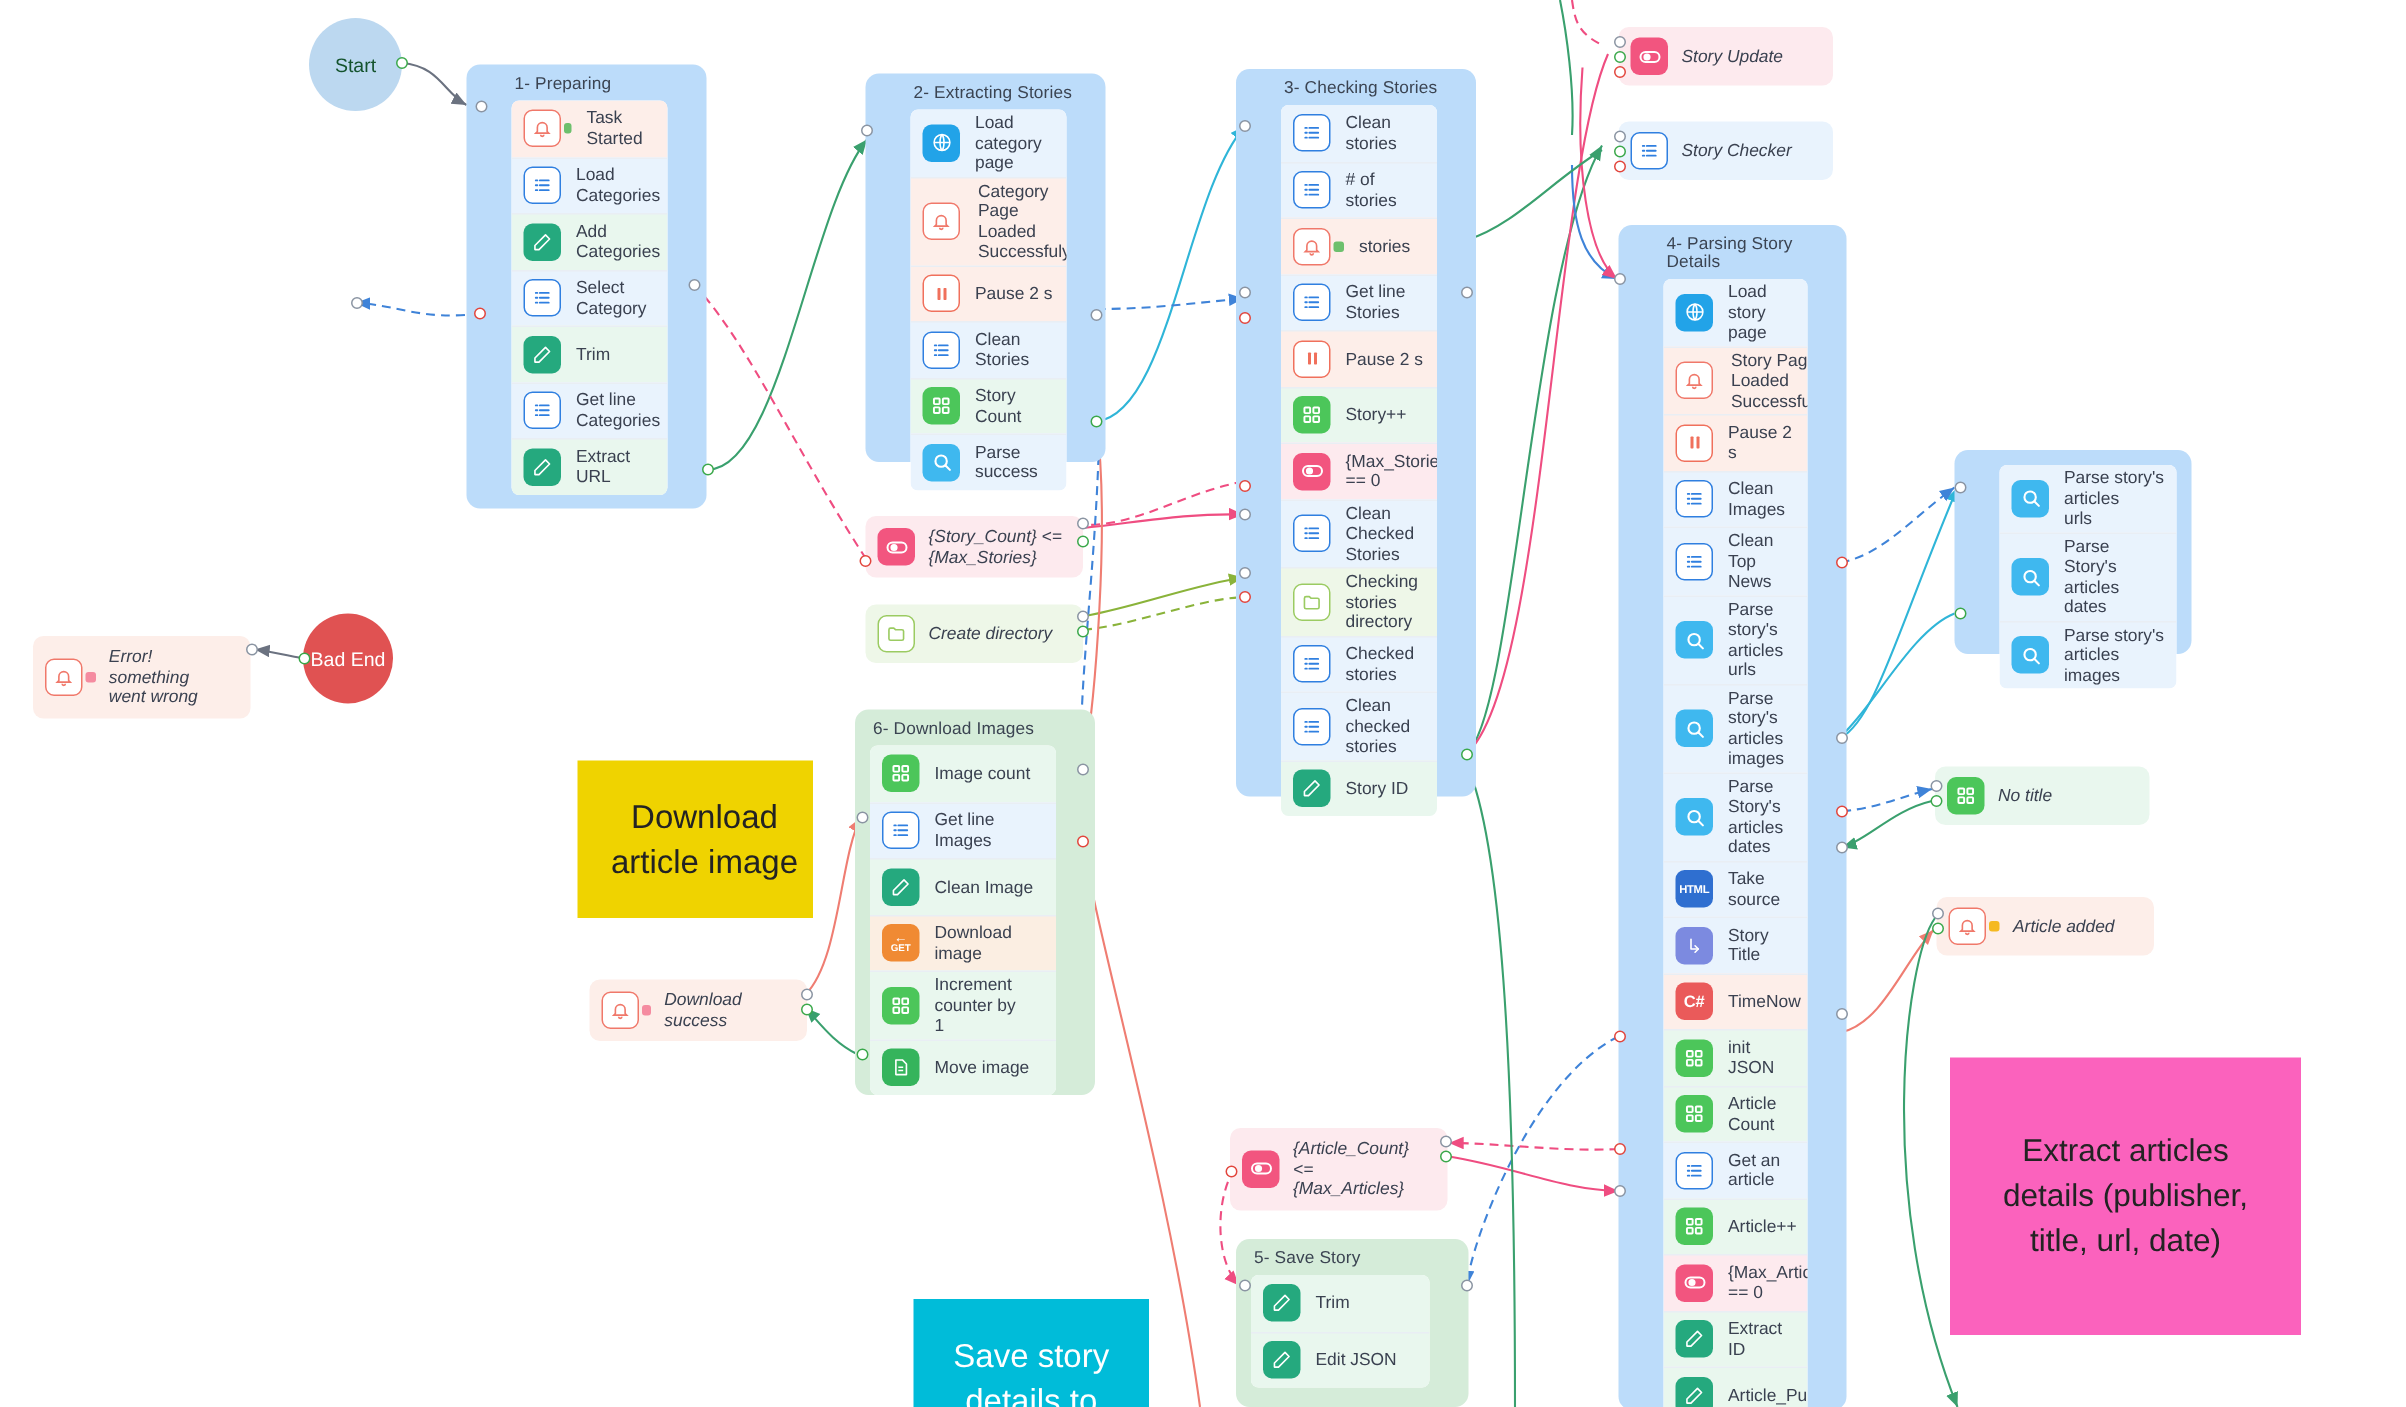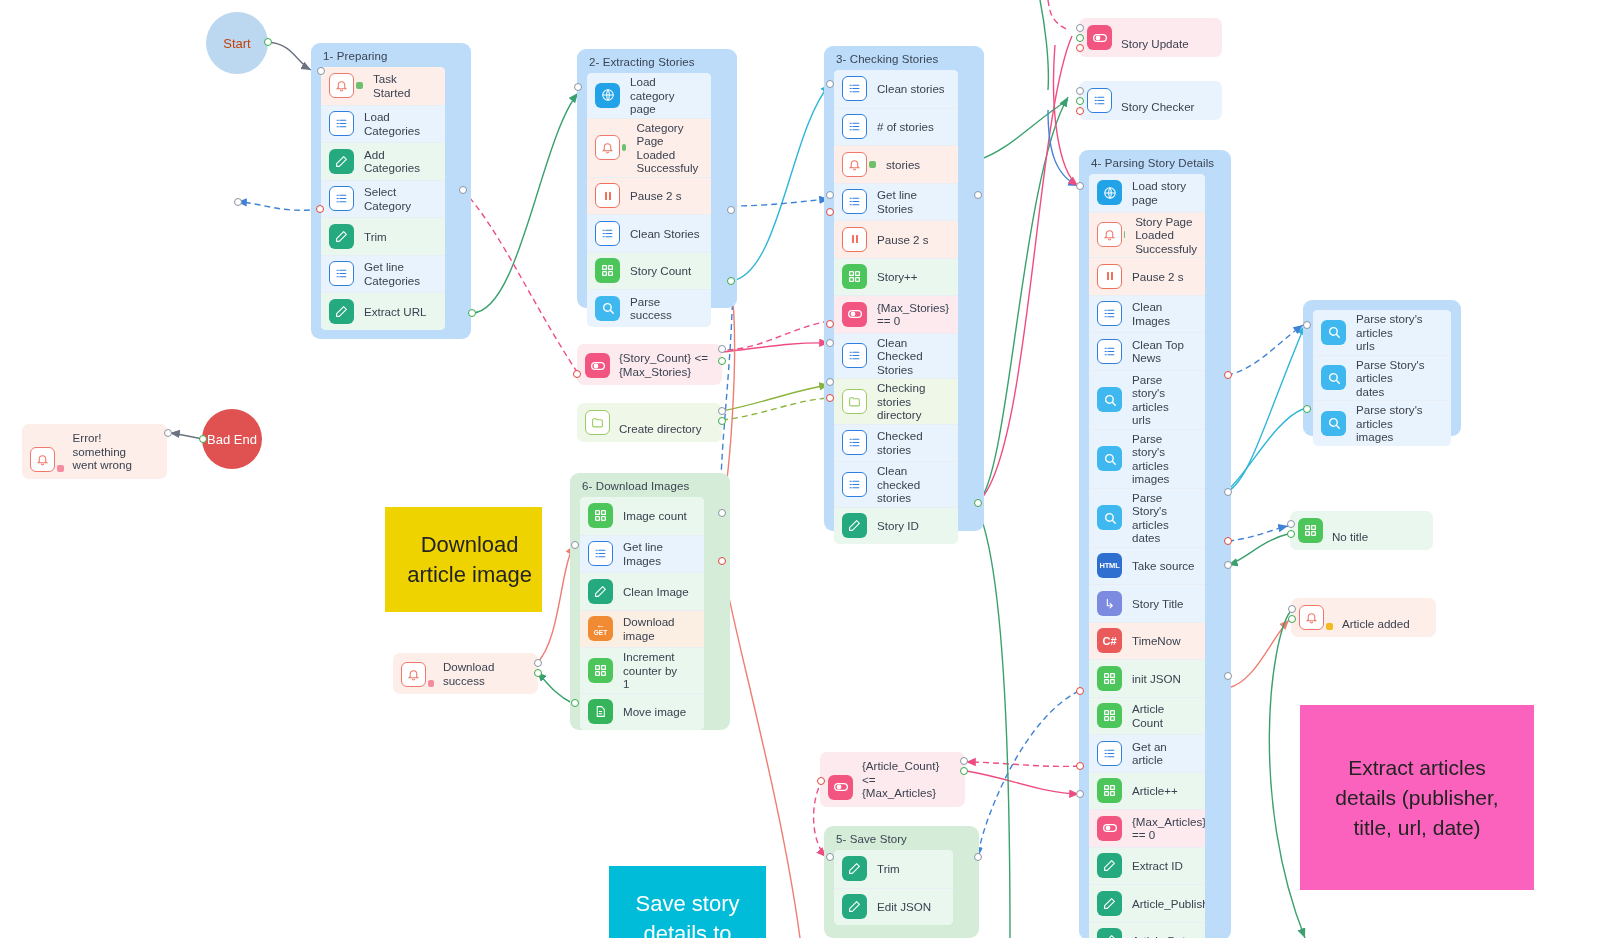--- a/index.html
+++ b/index.html
@@ -8,41 +8,41 @@
     background:#ffffff;
     font-family:"Liberation Sans", sans-serif;
     overflow:hidden;
     position:relative;
   }
   #canvas{position:absolute;left:0;top:0;width:1604px;height:938px;}
   #edges{position:absolute;left:0;top:0;width:1604px;height:938px;pointer-events:none;z-index:1;}
 
   
   .group{position:absolute;border-radius:9px;z-index:2;box-sizing:border-box;}
-  .group.blue{background:#bcdcfa;}
+  .group.blue{background:#bcdcfa;padding-left:20px;}
   .group.green{background:#d5ecd9;}
   .group-title{font-size:11.5px;color:#3b4452;padding:7px 0 5px 12px;letter-spacing:.1px;}
   .rows{margin:0 26px 10px 10px;border-radius:5px;overflow:hidden;background:#ffffff;}
 
   
   .row{display:flex;align-items:center;min-height:37.5px;padding:2px 8px 2px 8px;
        box-sizing:border-box;position:relative;}
   .row + .row{border-top:1px solid #e9eef4;}
   .row .label{font-size:11.6px;color:#3a4150;line-height:13.5px;margin-left:10px;
               white-space:pre-line;}
   .row.bg-blue{background:#e9f3fd;}
   .row.bg-green{background:#e9f7ee;}
   .row.bg-red{background:#fdeee9;}
   .row.bg-orange{background:#fbeee2;}
   .row.bg-pink{background:#fdeaee;}
   .row.bg-lightgreen{background:#eef7e8;}
 
   
-  .node{position:absolute;border-radius:7px;display:flex;align-items:flex-end;
-        padding:7px 14px 7px 8px;box-sizing:border-box;z-index:2;}
+  .node{position:absolute;border-radius:7px;display:flex;align-items:center;
+        padding:7px 14px 7px 8px;box-sizing:border-box;z-index:2;font-style:italic;}
   .node .label{font-size:11.6px;color:#3a4150;line-height:13.5px;margin-left:9px;
                white-space:pre-line;}
   .node.n-red{background:#fdeee9;}
   .node.n-blue{background:#e9f3fd;}
   .node.n-green{background:#e9f7ee;}
   .node.n-pink{background:#fdeaee;}
   .node.n-lightgreen{background:#eef7e8;}
 
   
   .ic{width:25px;height:25px;min-width:25px;border-radius:6px;display:flex;
@@ -65,21 +65,21 @@
   .ic-doc{background:#35b45c;}
 
   .dot{width:7px;height:7px;border-radius:2px;display:inline-block;margin-left:2px;}
   .dot-green{background:#6dc06d;}
   .dot-pink{background:#f58ba0;}
   .dot-yellow{background:#f5b921;}
 
   
   .circle{position:absolute;border-radius:50%;display:flex;align-items:center;
           justify-content:center;font-size:13px;z-index:2;}
-  .circle.start{background:#bcd8f0;color:#c2410c;}
+  .circle.start{background:#bcd8f0;color:#14532d;}
   .circle.end{background:#e05252;color:#ffffff;}
 
   
   .sticky{position:absolute;display:flex;align-items:center;justify-content:center;
           text-align:center;z-index:2;box-sizing:border-box;padding:10px;
           white-space:pre-line;}
   .sticky.yellow{background:#efd300;color:#232323;font-size:22px;line-height:30px;}
   .sticky.cyan{background:#00bcd9;color:#ffffff;font-size:22px;line-height:30px;}
   .sticky.magenta{background:#fb62bd;color:#232323;font-size:21px;line-height:30px;}
 

